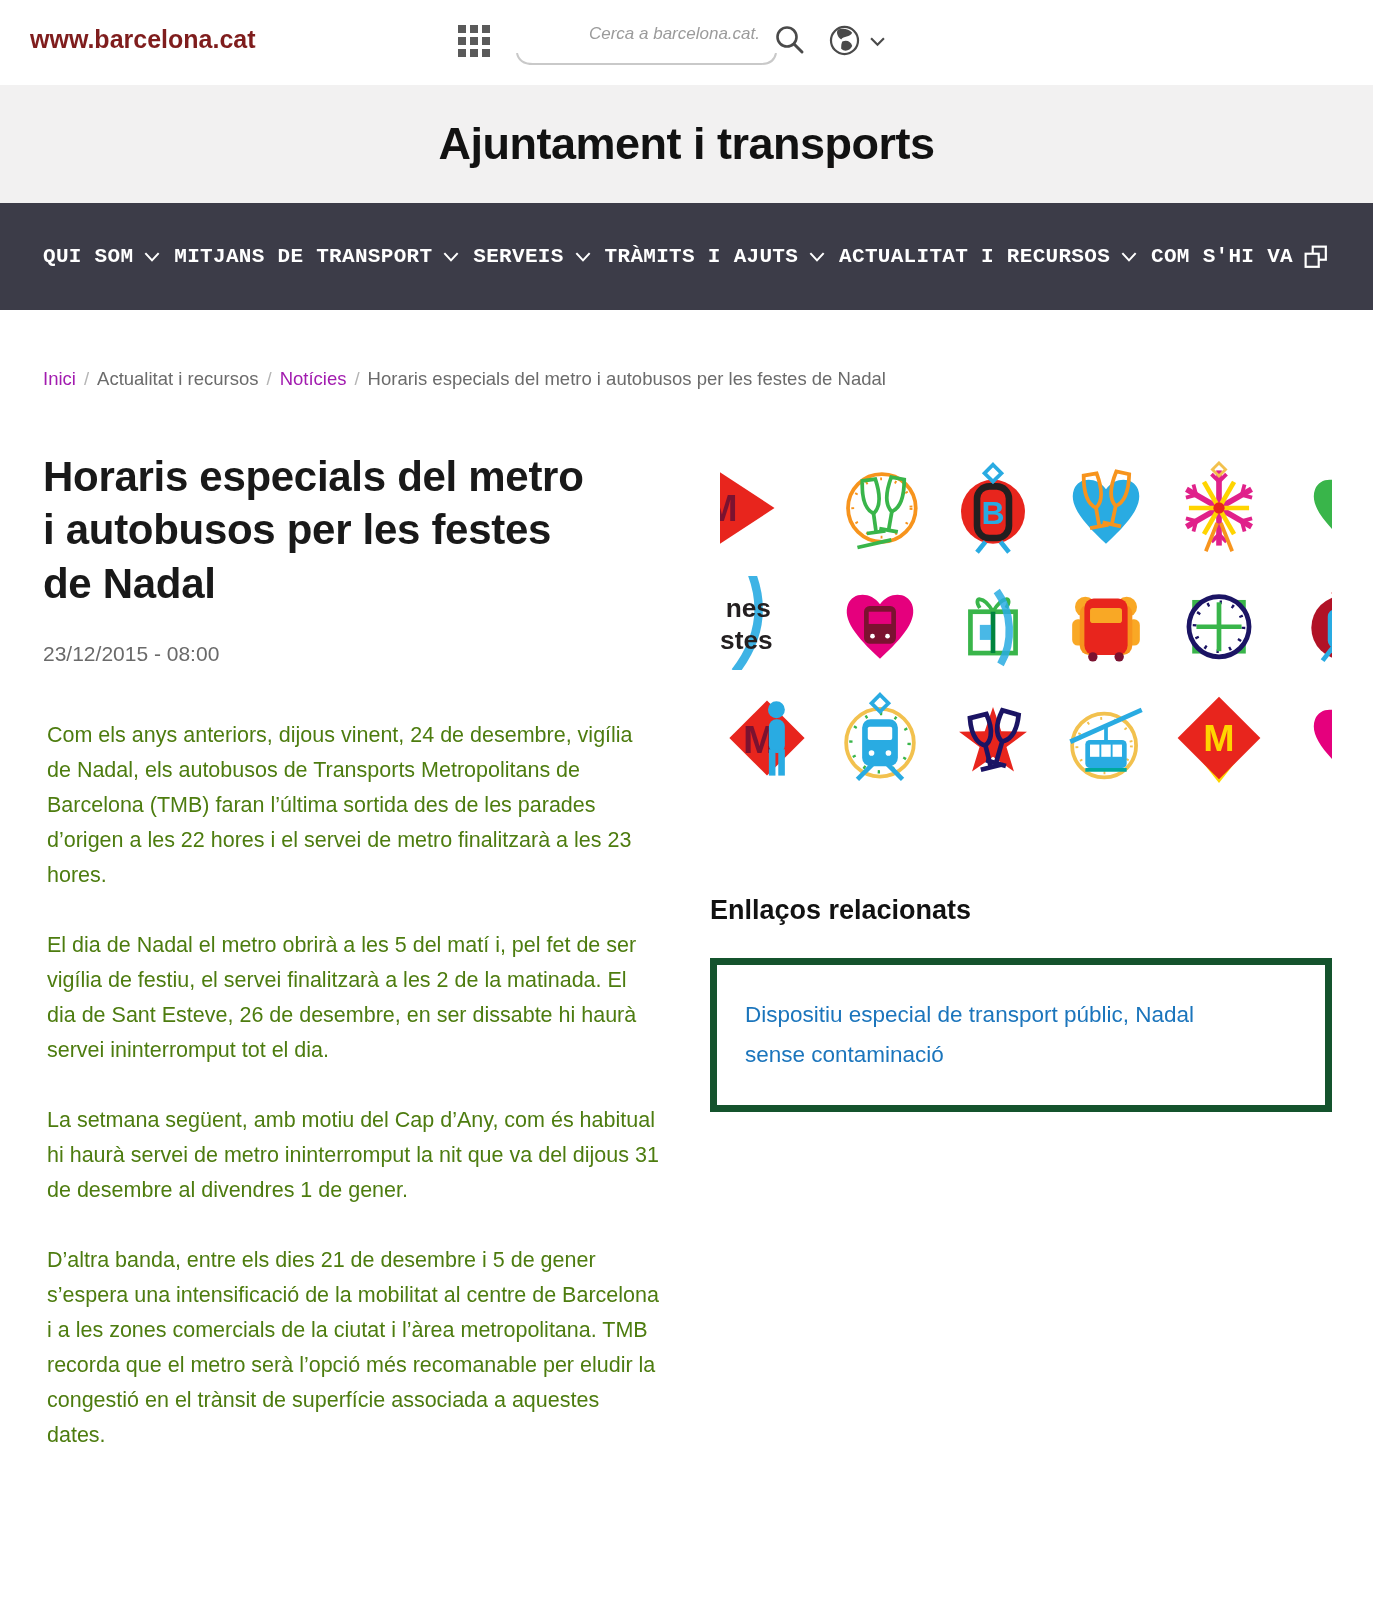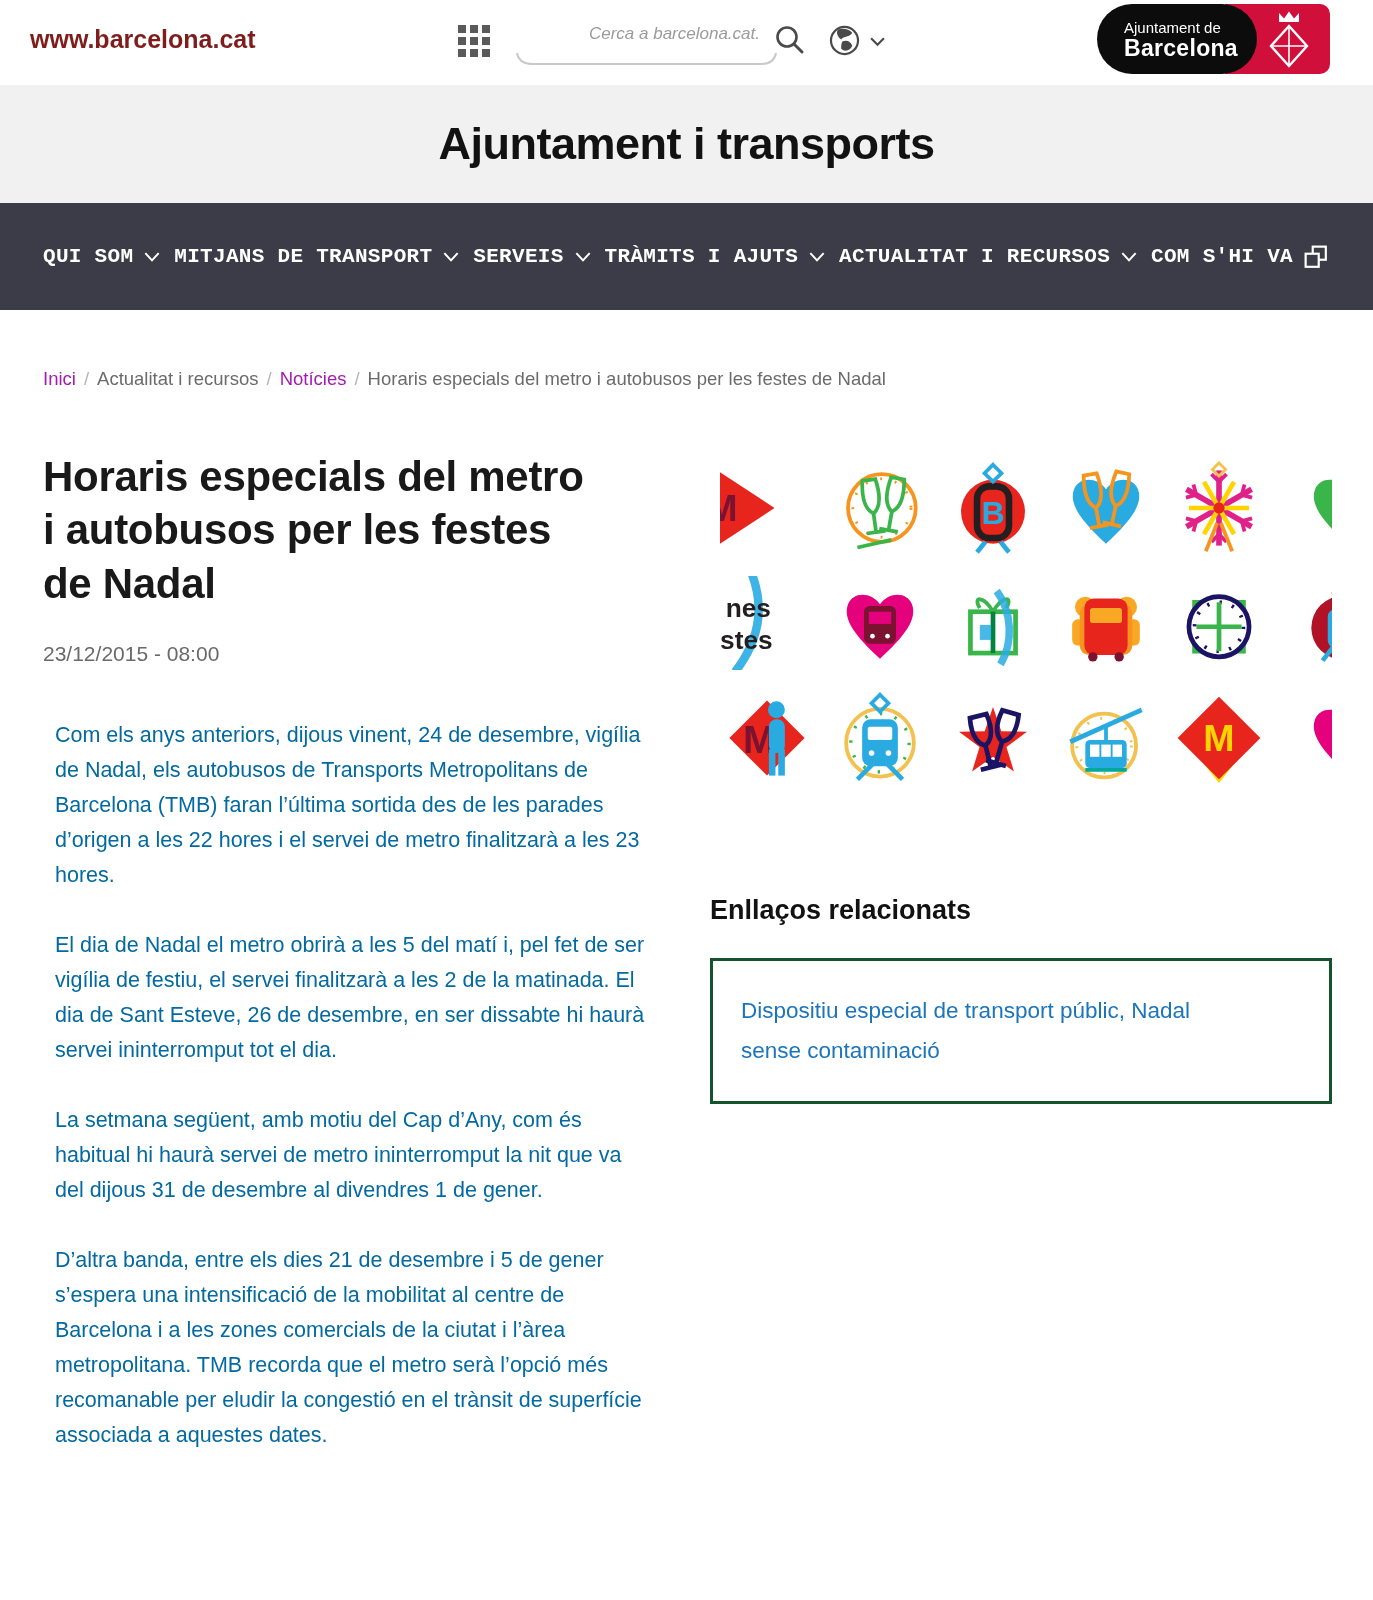--- a/index.html
+++ b/index.html
@@ -48,29 +48,29 @@
   .bc-t{color:#6b6b6b;}
   .bc-s{color:#b5b5b5;margin:0 8px;}
 
   
   main{display:flex;padding:60px 43px 0;}
   article{flex:0 0 620px;width:620px;}
   article h2{margin:0;font-size:42px;line-height:1.27;font-weight:600;color:#191919;
     max-width:548px;letter-spacing:-.3px;}
   .date{margin-top:32px;font-size:21px;color:#6a6a6a;}
   .paras{margin-top:52px;}
-  .paras p{margin:0 12px 35px;font-size:21.5px;line-height:35px;color:#0369a1;}
+  .paras p{margin:0 4px 35px;font-size:21.5px;line-height:35px;color:#4d7c0f;}
 
   aside{flex:0 0 622px;width:622px;margin-left:47px;}
   .promo{width:622px;height:345px;overflow:hidden;display:grid;
     grid-template-columns:repeat(6,113px);grid-template-rows:repeat(3,115px);background:#fff;}
   .cell{display:flex;align-items:center;justify-content:center;}
   .cell svg{width:94px;height:94px;}
   aside h3{margin:100px 0 0;font-size:27px;font-weight:bold;color:#121212;}
-  .related-box{margin-top:32px;border:3px solid #14532d;padding:30px 28px;}
+  .related-box{margin-top:32px;border:7px solid #14532d;padding:30px 28px;}
   .rel-link{display:block;color:#1b75bc;font-size:22.5px;line-height:40px;max-width:505px;
     text-decoration:none;cursor:pointer;}
 </style>
 </head>
 <body>
 
 <div class="topbar">
   <a class="site">www.barcelona.cat</a>
 
   <div class="search-area">
@@ -112,34 +112,20 @@
         </svg>
       </span>
       <span>
         <svg width="15" height="10" viewBox="0 0 14 9">
           <polyline points="1,1 7,7 13,1" fill="none" stroke="#4a4a4a" stroke-width="2"></polyline>
         </svg>
       </span>
     </button>
   </div>
 
-  <a class="city-logo">
-    <span class="logo-red">
-      <svg width="46" height="62" viewBox="0 0 44 62">
-        <path d="M12,14 L12,5 L17,10.5 L22,3.5 L27,10.5 L32,5 L32,14 Z" fill="#fff"></path>
-        <polygon points="22,18 40,38 22,58 4,38" fill="none" stroke="#fff" stroke-width="2.4"></polygon>
-        <line x1="22" y1="18" x2="22" y2="58" stroke="#fff" stroke-width="1.6"></line>
-        <line x1="4" y1="38" x2="40" y2="38" stroke="#fff" stroke-width="1.6"></line>
-      </svg>
-    </span>
-    <span class="logo-black">
-      <span class="logo-line1">Ajuntament de</span>
-      <span class="logo-line2">Barcelona</span>
-    </span>
-  </a>
 </div>
 
 <div class="band">
   <h1>Ajuntament i transports</h1>
 </div>
 
 <nav>
   <div class="nav-inner" id="nav-items">
       <div class="nav-item">
         <span>QUI SOM</span>

